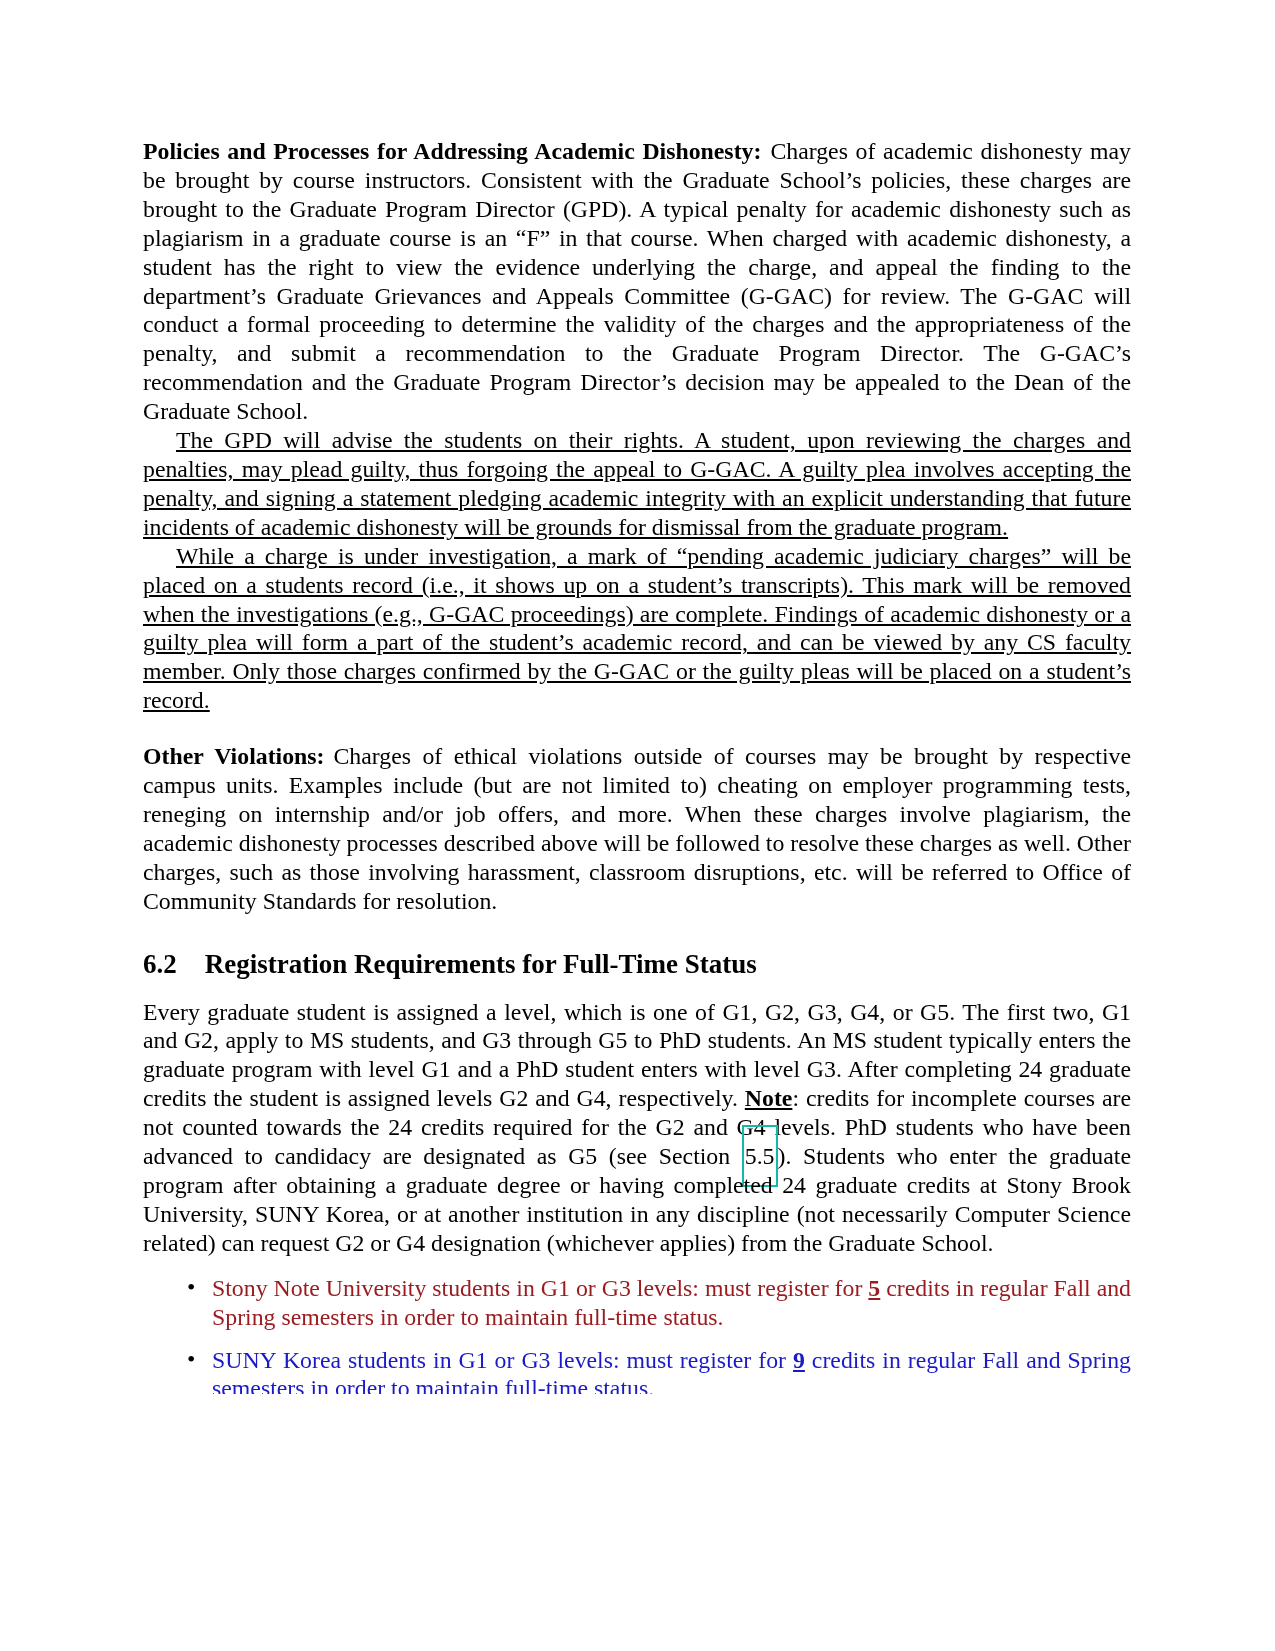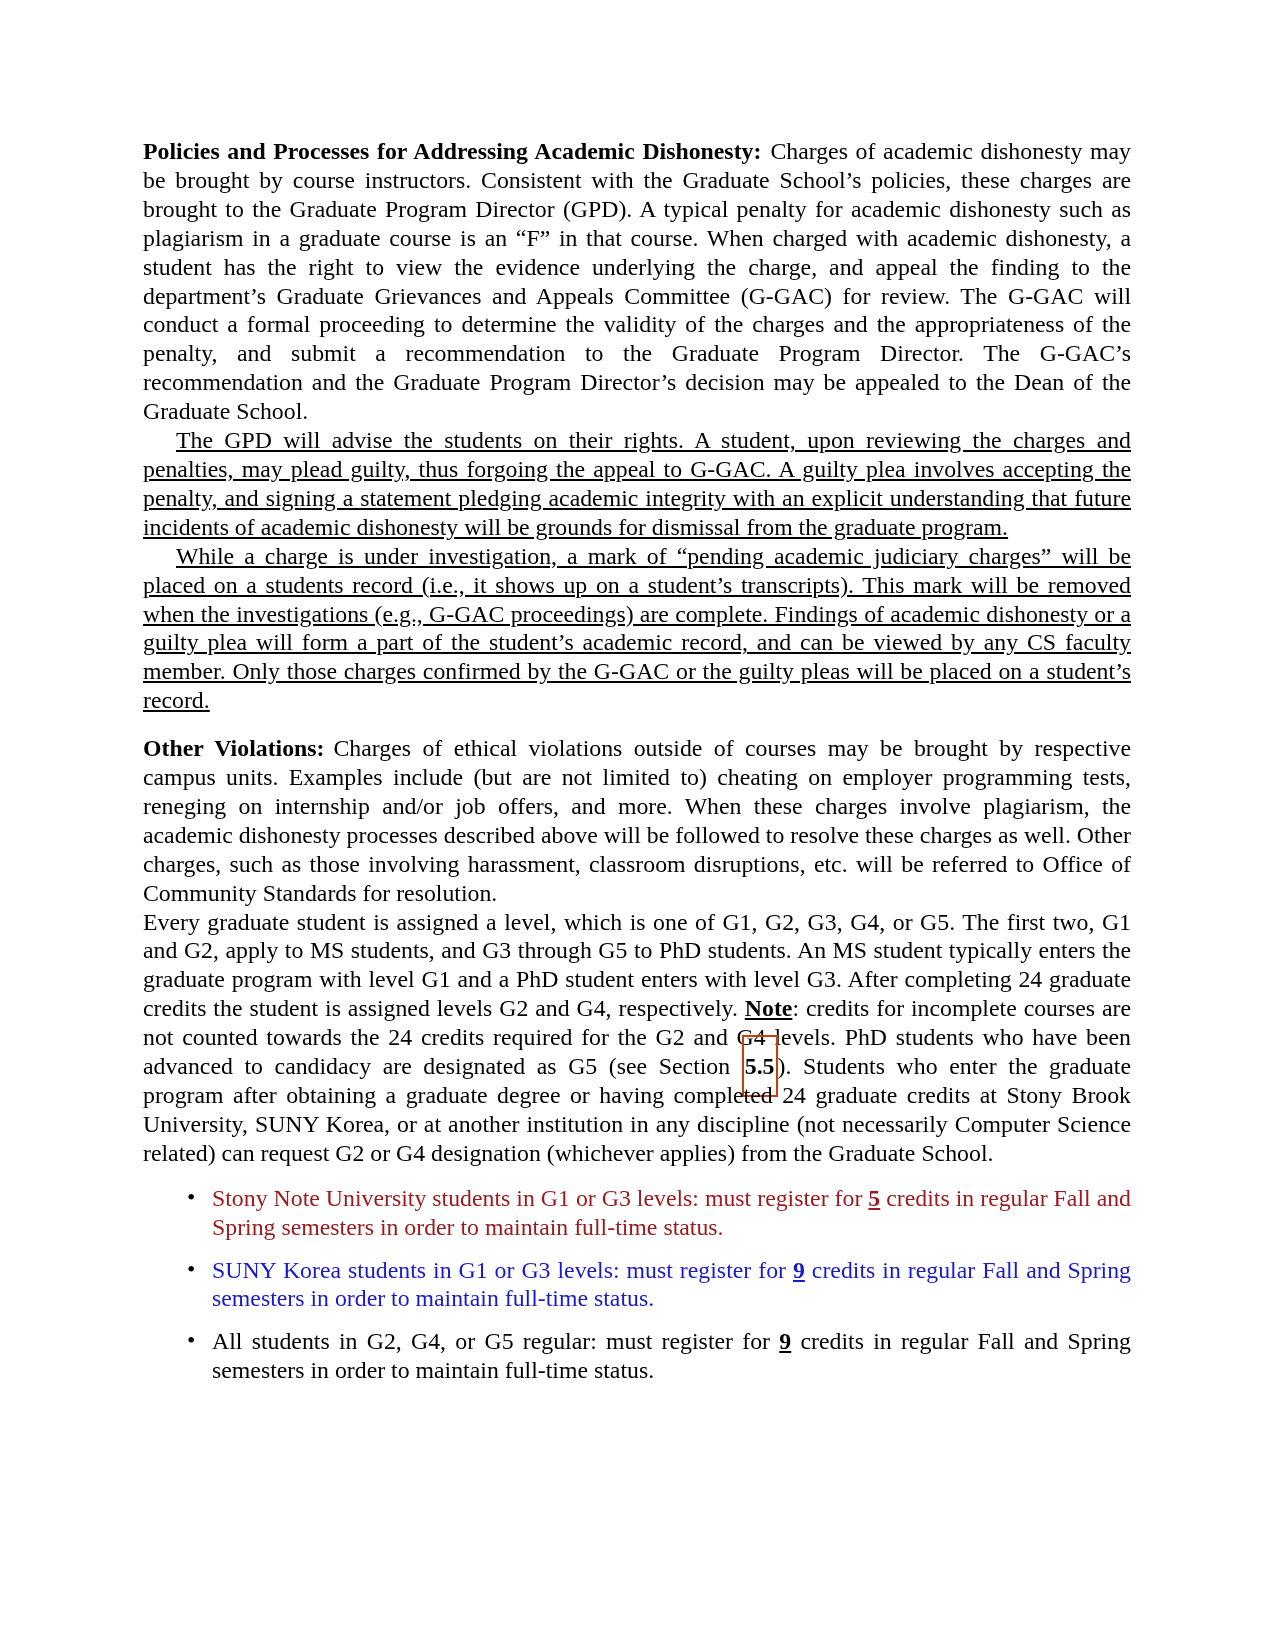--- a/index.html
+++ b/index.html
@@ -16,38 +16,37 @@
     position: absolute;
     left: 143px;
     top: 137px;
     width: 988px;
     font-size: 23.8px;
     line-height: 28.9px;
     text-align: justify;
   }
   .para { margin: 0; }
   .para.indent { text-indent: 33px; text-decoration: underline; }
-  .para.psec { margin-top: 19px; }
+  .para.psec { margin-top: 27px; }
   .plabel { font-weight: bold; margin-right: 9px; }
   .it { }
   .bd { font-weight: bold; text-decoration: underline; }
   h2.secheading {
     font-size: 27px;
     line-height: 36px;
     font-weight: bold;
     margin: 30px 0 16px 0;
     text-align: left;
   }
   h2.secheading .secnum { margin-right: 28px; }
   .secref {
     color: #000000;
     text-decoration: none;
-    border: 2px solid #c2410c;
+    border: 2px solid #14b8a6;
     padding: 16px 1px;
-    font-weight: bold;
   }
   ul.reglist { list-style: none; margin: 16px 0 0 0; padding: 0; }
   ul.reglist li { position: relative; padding-left: 69px; }
   ul.reglist li + li { margin-top: 14px; }
   ul.reglist .marker { position: absolute; left: 44px; top: -1px; color: #000000; }
   .pagenum {
     position: absolute;
     top: 1539px;
     left: 143px;
     width: 988px;
@@ -62,20 +61,21 @@
   <div class="textblock">
 
     <p class="para"><span class="plabel">Policies and Processes for Addressing Academic Dishonesty:</span><span>Charges of academic dishonesty may be brought by course instructors. Consistent with the Graduate School’s policies, these charges are brought to the Graduate Program Director (GPD). A typical penalty for academic dishonesty such as plagiarism in a graduate course is an “F” in that course. When charged with academic dishonesty, a student has the right to view the evidence underlying the charge, and appeal the finding to the department’s Graduate Grievances and Appeals Committee (G-GAC) for review. The G-GAC will conduct a formal proceeding to determine the validity of the charges and the appropriateness of the penalty, and submit a recommendation to the Graduate Program Director. The G-GAC’s recommendation and the Graduate Program Director’s decision may be appealed to the Dean of the Graduate School.</span></p>
 
     <p class="para indent"><span>The GPD will advise the students on their rights. A student, upon reviewing the charges and penalties, may plead guilty, thus forgoing the appeal to G-GAC. A guilty plea involves accepting the penalty, and signing a statement pledging academic integrity with an explicit understanding that future incidents of academic dishonesty will be grounds for dismissal from the graduate program.</span></p>
 
     <p class="para indent"><span>While a charge is under investigation, a mark of “pending academic judiciary charges” will be placed on a students record (i.e., it shows up on a student’s transcripts). This mark will be removed when the investigations (e.g., G-GAC proceedings) are complete. Findings of academic dishonesty or a guilty plea will form a part of the student’s academic record, and can be viewed by any CS faculty member. Only those charges confirmed by the G-GAC or the guilty pleas will be placed on a student’s record.</span></p>
 
     <p class="para psec"><span class="plabel">Other Violations:</span><span>Charges of ethical violations outside of courses may be brought by respective campus units. Examples include (but are not limited to) cheating on employer programming tests, reneging on internship and/or job offers, and more. When these charges involve plagiarism, the academic dishonesty processes described above will be followed to resolve these charges as well. Other charges, such as those involving harassment, classroom disruptions, etc. will be referred to Office of Community Standards for resolution.</span></p>
 
+    <h2 class="secheading"><span class="secnum">6.2</span><span>Registration Requirements for Full-Time Status</span></h2>
 
     <p class="para"><span>Every graduate student is assigned a </span><span class="it">level</span><span>, which is one of G1, G2, G3, G4, or G5. The first two, G1 and G2, apply to MS students, and G3 through G5 to PhD students. An MS student typically enters the graduate program with level G1 and a PhD student enters with level G3. After completing 24 graduate credits the student is assigned levels G2 and G4, respectively. </span><span class="bd">Note</span><span>: </span><span class="it">credits for incomplete courses are not counted towards the 24 credits required for the G2 and G4 levels.</span><span> PhD students who have been advanced to candidacy are designated as G5 (see Section </span><a href="#" class="secref">5.5</a><span>). Students who enter the graduate program after obtaining a graduate degree or having completed 24 graduate credits at Stony Brook University, SUNY Korea, or at another institution </span><span class="it">in any discipline</span><span> (not necessarily Computer Science related) can request G2 or G4 designation (whichever applies) from the Graduate School.</span></p>
 
 
     <ul class="reglist">
       <li style="color: rgb(155, 28, 32);"><span class="marker">•</span><span class="it">Stony Note University students in G1 or G3 levels:</span><span> must register for </span><span class="bd">5</span><span> credits in regular Fall and Spring semesters in order to maintain full-time status.</span></li>
       <li style="color: rgb(26, 26, 200);"><span class="marker">•</span><span class="it">SUNY Korea students in G1 or G3 levels:</span><span> must register for </span><span class="bd">9</span><span> credits in regular Fall and Spring semesters in order to maintain full-time status.</span></li>
       <li style="color: rgb(0, 0, 0);"><span class="marker">•</span><span class="it">All students in G2, G4, or G5 regular:</span><span> must register for </span><span class="bd">9</span><span> credits in regular Fall and Spring semesters in order to maintain full-time status.</span></li>
     </ul>
 

